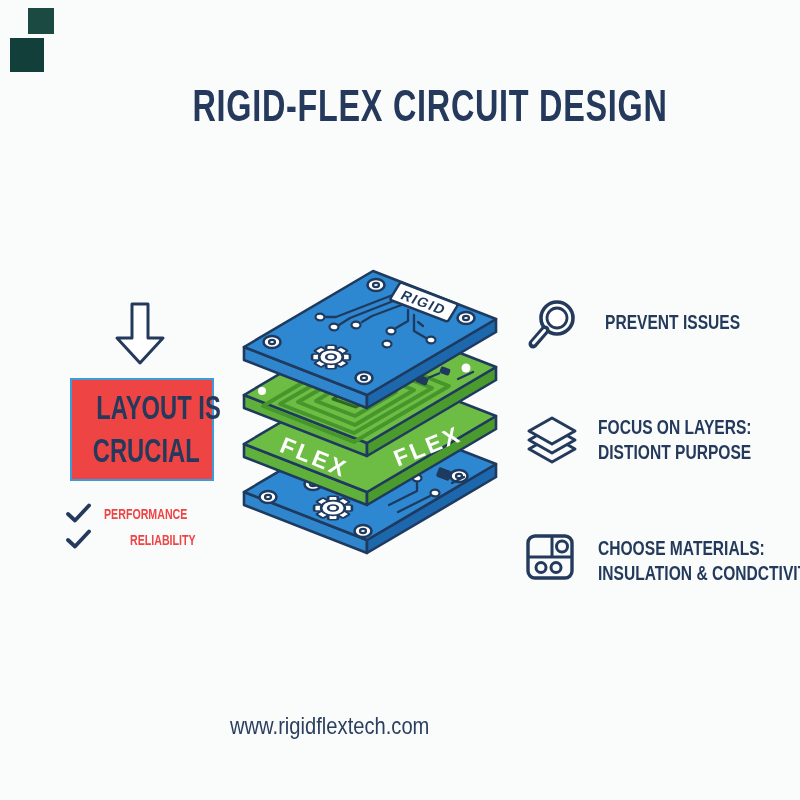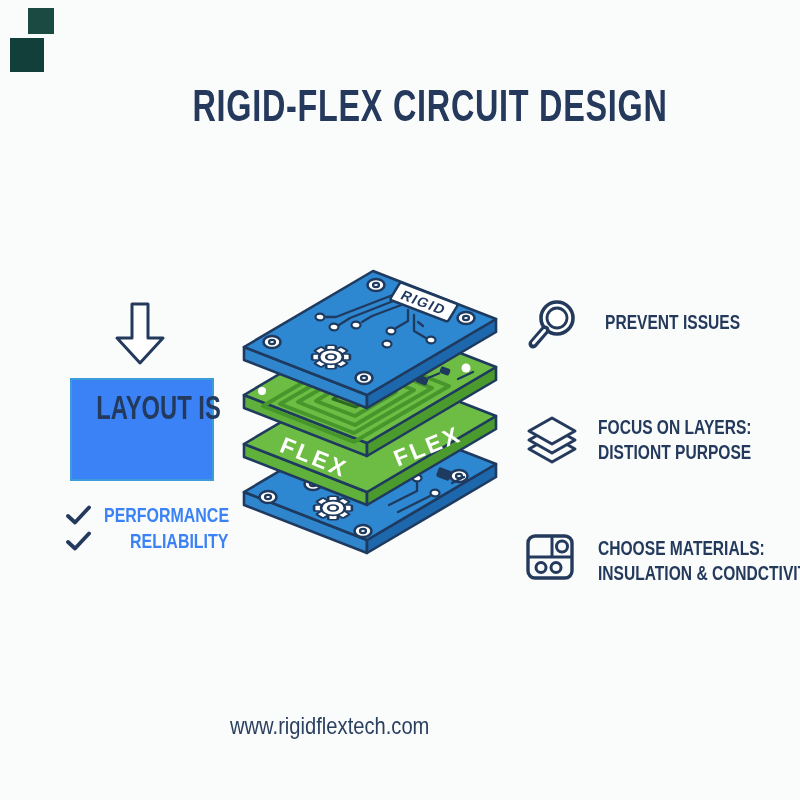--- a/index.html
+++ b/index.html
@@ -13,26 +13,26 @@
   
   .condC{display:inline-block;transform:scaleX(0.72);transform-origin:center;white-space:nowrap;}
   .condL{display:inline-block;transform:scaleX(0.76);transform-origin:left center;white-space:nowrap;}
   .title{
     left:0;top:80px;width:800px;text-align:center;
     font-size:45px;font-weight:bold;letter-spacing:1px;color:#24395b;margin-left:30px;
   }
   .corner-sq{background:#123f39;}
   .callout-box{
     left:70px;top:378px;width:140px;height:93px;
-    border:2px solid #3c9bd9;background:#3b82f6;
+    border:2px solid #3c9bd9;background:#ef4444;
     text-align:center;font-size:33px;font-weight:bold;line-height:43px;
     padding-top:6px;color:#243a5c;
   }
   .check-row{display:flex;align-items:center;gap:12px;left:66px;}
-  .check-label{font-size:21px;font-weight:bold;color:#3b82f6;}
+  .check-label{font-size:14px;font-weight:bold;color:#ef4444;}
   .feature{left:524px;display:flex;gap:16px;align-items:flex-start;}
   .feature .icon-box{width:58px;flex:0 0 58px;}
   .feature .ftext{font-size:20.5px;font-weight:bold;line-height:25px;color:#243a5c;}
   .footer-url{
     left:0;top:712px;width:659px;text-align:center;
     font-size:24px;color:#2b3f5f;
   }
   .urlcond{display:inline-block;transform:scaleX(0.84);transform-origin:center;white-space:nowrap;}
   svg{display:block;}
 </style>
@@ -47,20 +47,21 @@
 </div>
 
 <div class="abs" style="left:114px;top:302px;">
   <svg width="52" height="64" viewBox="0 0 52 64">
     <path d="M18,2 L34,2 L34,36 L49,36 L26,61 L3,36 L18,36 Z" fill="#ffffff" stroke="#243a5c" stroke-width="3" stroke-linejoin="round"></path>
   </svg>
 </div>
 
 <div class="abs callout-box">
   <div><span class="condC">LAYOUT IS</span></div>
+  <div><span class="condC">CRUCIAL</span></div>
 </div>
 
 <div class="abs check-row" style="top:503px;">
   <span>
     <svg width="26" height="21" viewBox="0 0 26 21">
       <path d="M2,11 L9,17.5 L23,2.5" fill="none" stroke="#243a5c" stroke-width="3.8" stroke-linecap="round" stroke-linejoin="round"></path>
     </svg>
   </span>
   <span class="check-label"><span class="condL">PERFORMANCE</span></span>
 </div>

